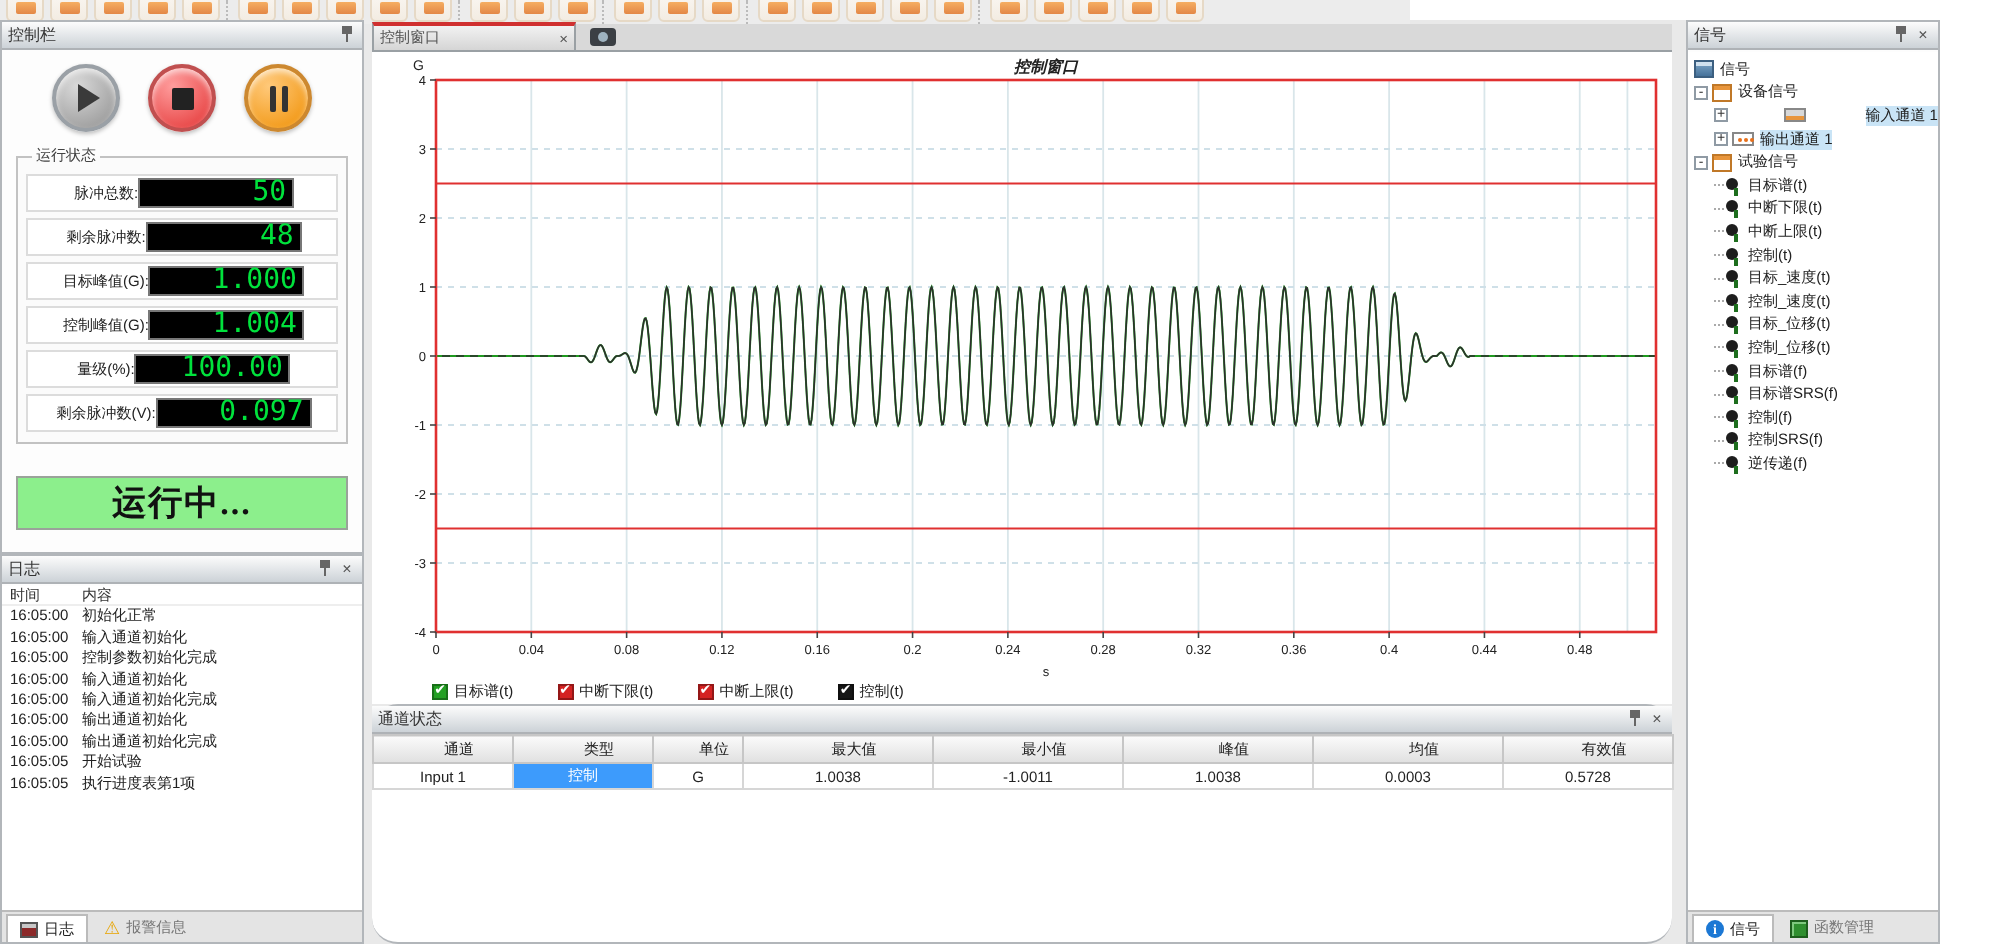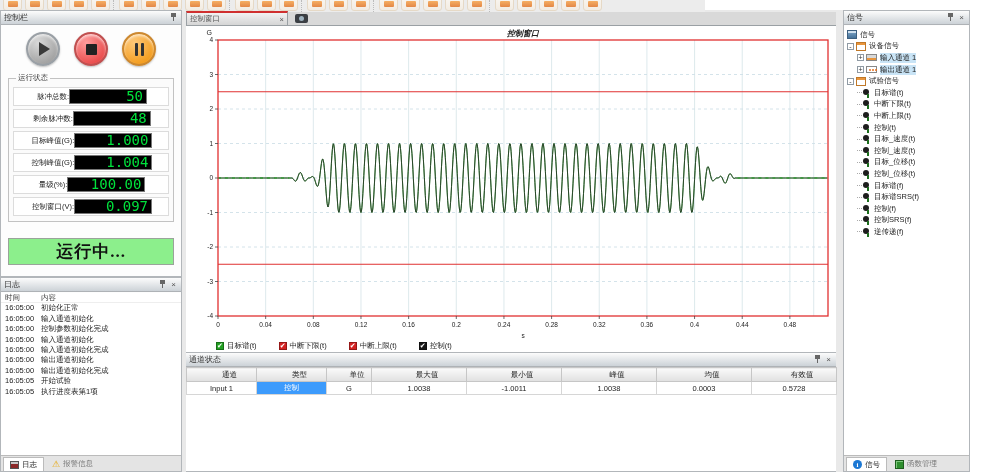--- a/index.html
+++ b/index.html
@@ -57,21 +57,21 @@
   #cam-btn { width:18px; height:13px; margin-left:4px; display:flex; align-items:center; justify-content:center; }
   .cam { width:13px; height:9px; background:#3b3f44; border-radius:2px; position:relative; }
   .cam::after { content:""; position:absolute; left:4px; top:2px; width:5px; height:5px; border-radius:50%; background:#9fb3c0; }
 
   #chart-area { position:absolute; left:186px; top:26px; width:650px; height:326px; background:#fff; }
   #legend { position:absolute; left:30px; top:315px; display:flex; gap:22px; align-items:center; }
   .lg { display:flex; gap:3px; align-items:center; font-size:7.5px; color:#222; }
   .cb { width:8px; height:8px; display:flex; align-items:center; justify-content:center; color:#fff; font-size:7px; line-height:8px; border:1px solid rgba(0,0,0,.3); }
 
   
-  #chan-panel { left:186px; top:352px; width:650px; height:120px; border-left:none; border-right:none; background:#fff; }
+  #chan-panel { left:186px; top:352px; width:650px; height:120px; border-left:none; border-right:none; background:#fff;border-radius:13px; }
   #chan-table { width:650px; border-collapse:collapse; table-layout:fixed; }
   #chan-table th { height:14px; background:linear-gradient(#fafafa,#e0e0e0); border:1px solid #c6c6c6; font-size:7.5px; font-weight:normal; color:#222;padding-left:16px; }
   #chan-table td { height:13px; border:1px solid #d6d6d6; font-size:7.5px; color:#222; text-align:center; background:#fff; }
   #chan-table td.sel { background:#3d9bfc; color:#fff; }
 
   
   #tree { position:absolute; top:15px; bottom:16px; left:0; right:0; background:#fff; overflow:hidden; padding-top:3px; }
   .trow { display:flex; align-items:center; height:11.6px; font-size:7.5px; color:#222; white-space:nowrap; }
   .exp { width:7px; height:7px; border:1px solid #8f9aa4; background:#fff; font-size:7px; line-height:5px; text-align:center; color:#333; margin-right:2px; flex:0 0 auto; }
   .stub { width:5px; border-top:1px dotted #aaa; margin-right:1px; flex:0 0 auto; }
@@ -170,21 +170,21 @@
         </div>
         <div class="frow">
           <span class="flabel">控制峰值(G):</span>
           <span class="fval">1.004</span>
         </div>
         <div class="frow">
           <span class="flabel">量级(%):</span>
           <span class="fval">100.00</span>
         </div>
         <div class="frow">
-          <span class="flabel">控制窗口(V):</span>
+          <span class="flabel">剩余脉冲数(V):</span>
           <span class="fval">0.097</span>
         </div>
       </div>
   </fieldset>
   <div id="run-state">运行中...</div>
 </div>
 
 <div class="panel" style="left:0; top:277px; width:182px; height:195px;">
   <div class="phead">
     <span class="ptitle">日志</span>
@@ -422,21 +422,21 @@
   <div id="tree">
       <div class="trow" style="padding-left: 3px;">
         <span class="ticon ic-root"></span>
         <span class="tlab">信号</span>
       </div>
       <div class="trow" style="padding-left: 3px;">
         <span class="exp">-</span>
         <span class="ticon ic-box"></span>
         <span class="tlab">设备信号</span>
       </div>
-      <div class="trow" style="padding-left: 13px;">
+      <div class="trow" style="padding-left: 13px; justify-content: space-between;">
         <span class="exp">+</span>
         <span class="ticon ic-in"></span>
         <span class="tlab hl">输入通道 1</span>
       </div>
       <div class="trow" style="padding-left: 13px;">
         <span class="exp">+</span>
         <span class="ticon ic-out"></span>
         <span class="tlab hl">输出通道 1</span>
       </div>
       <div class="trow" style="padding-left: 3px;">

